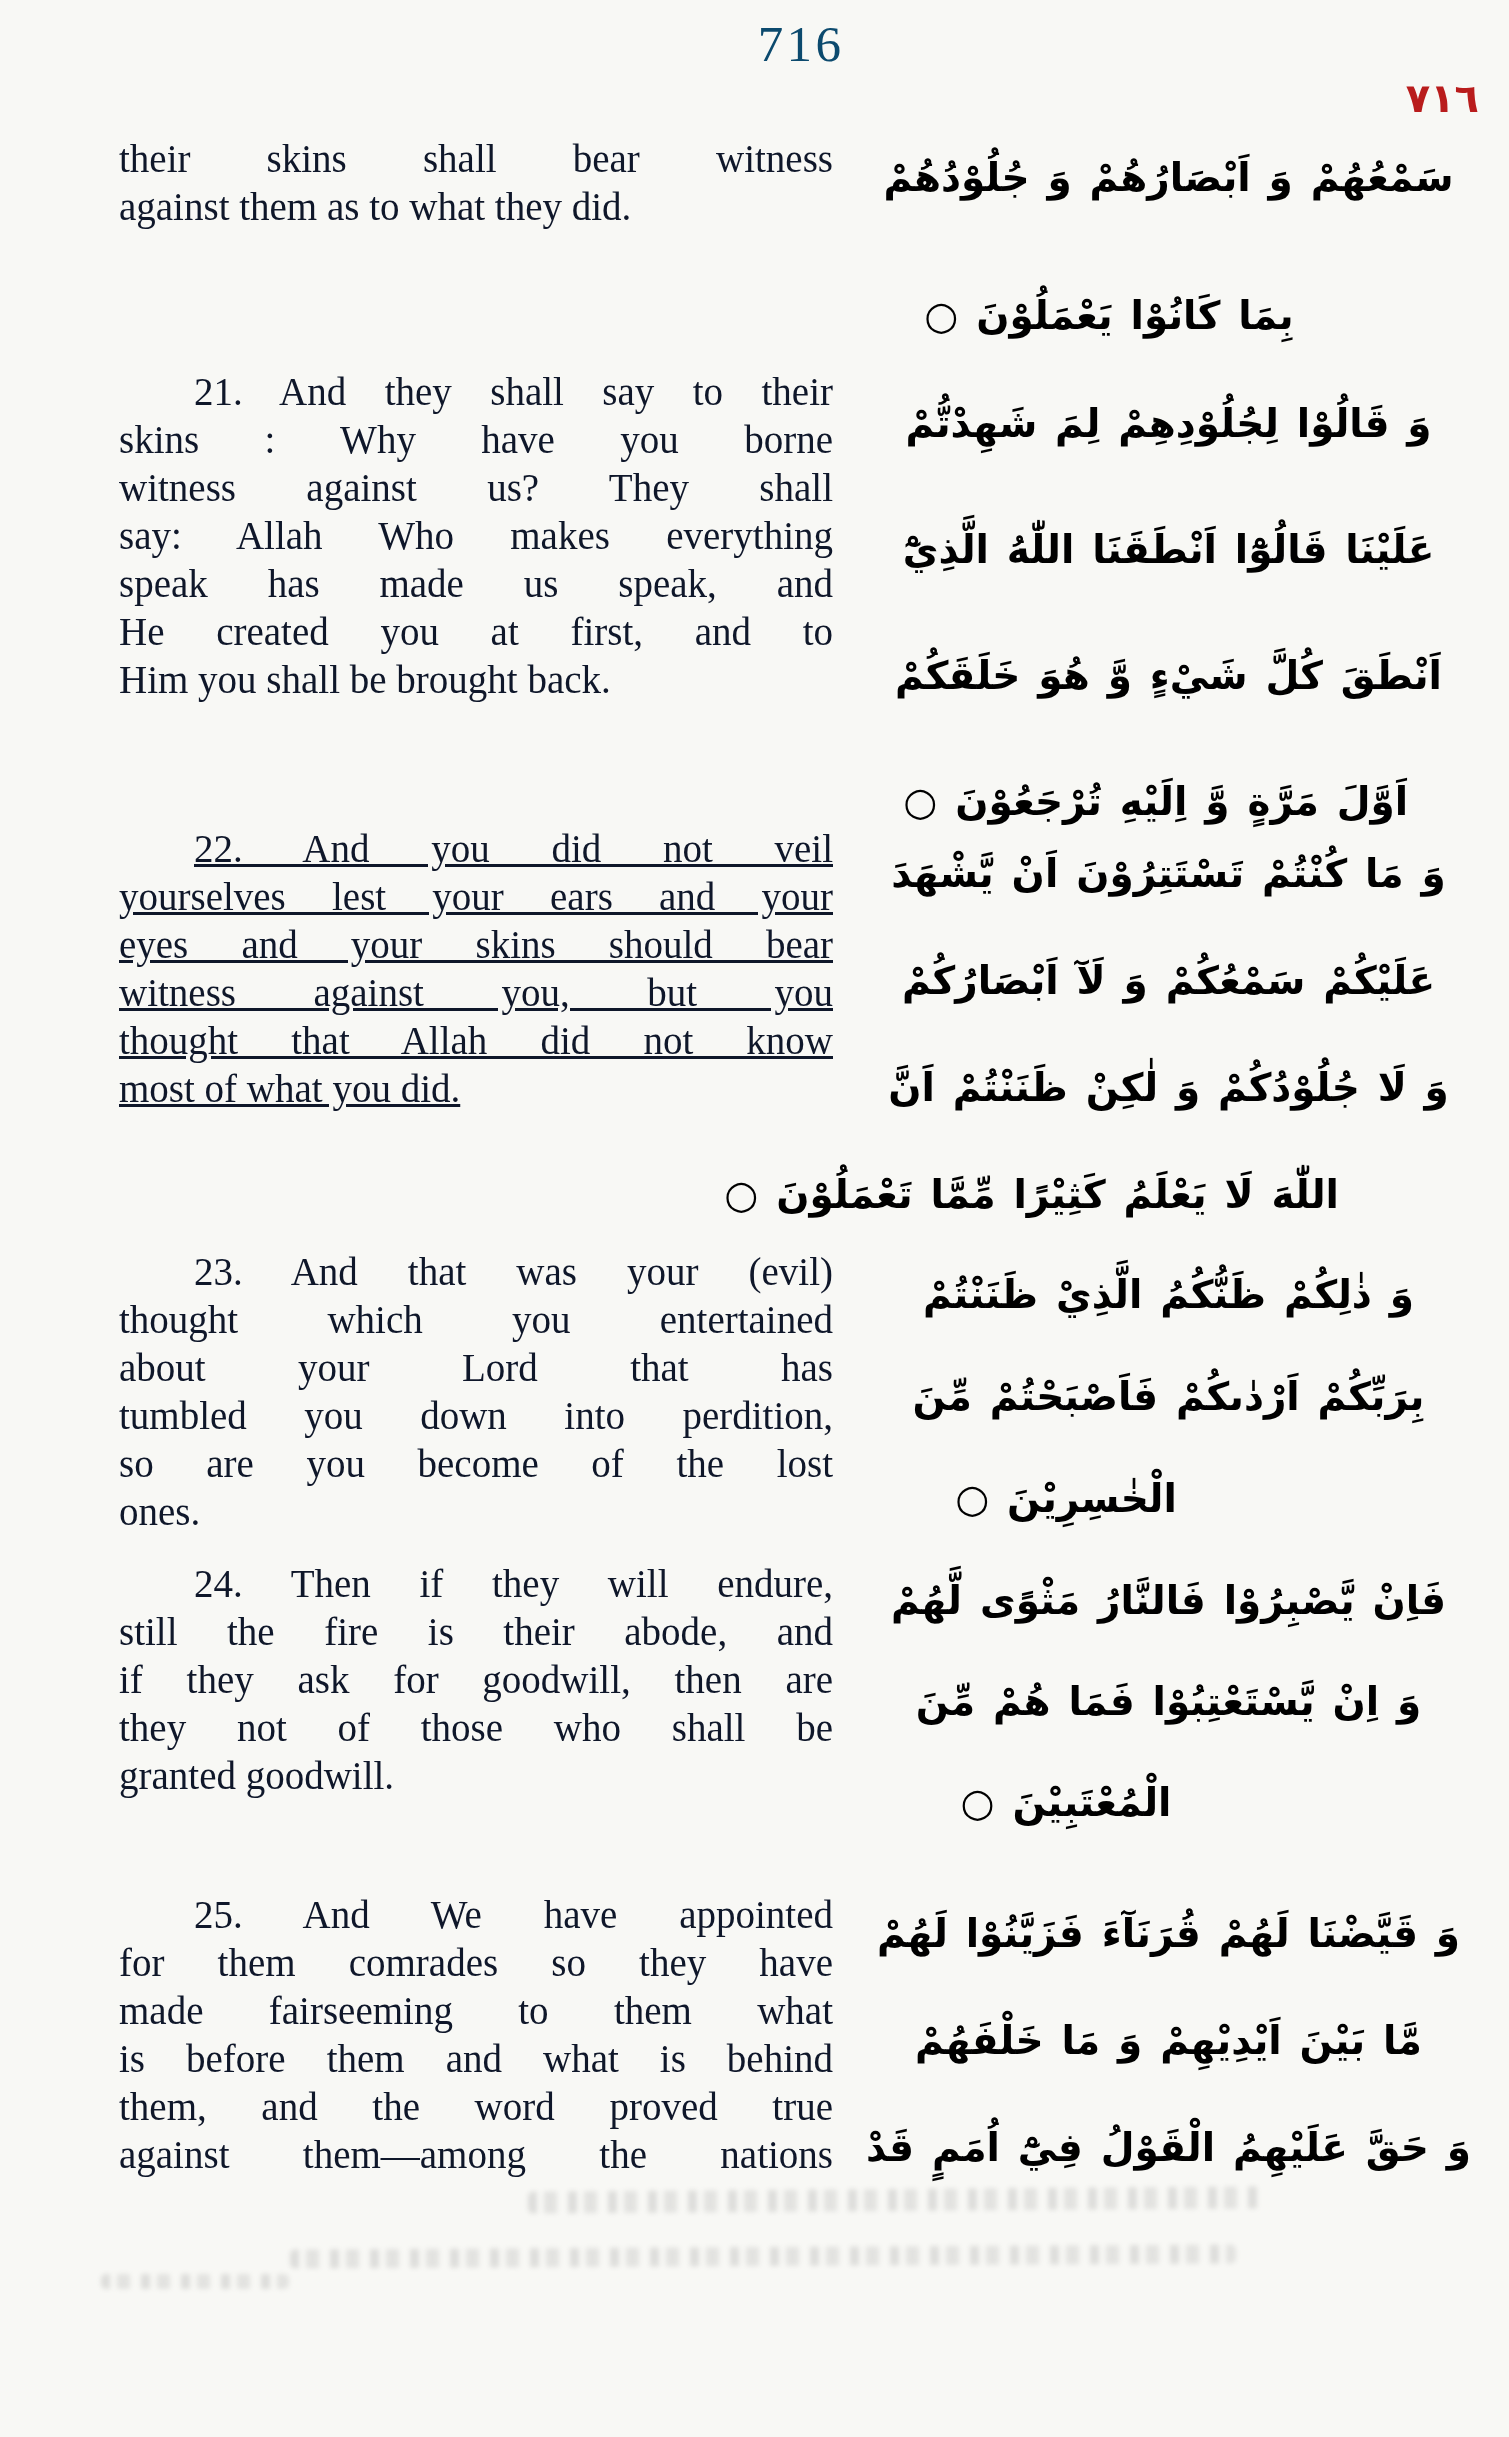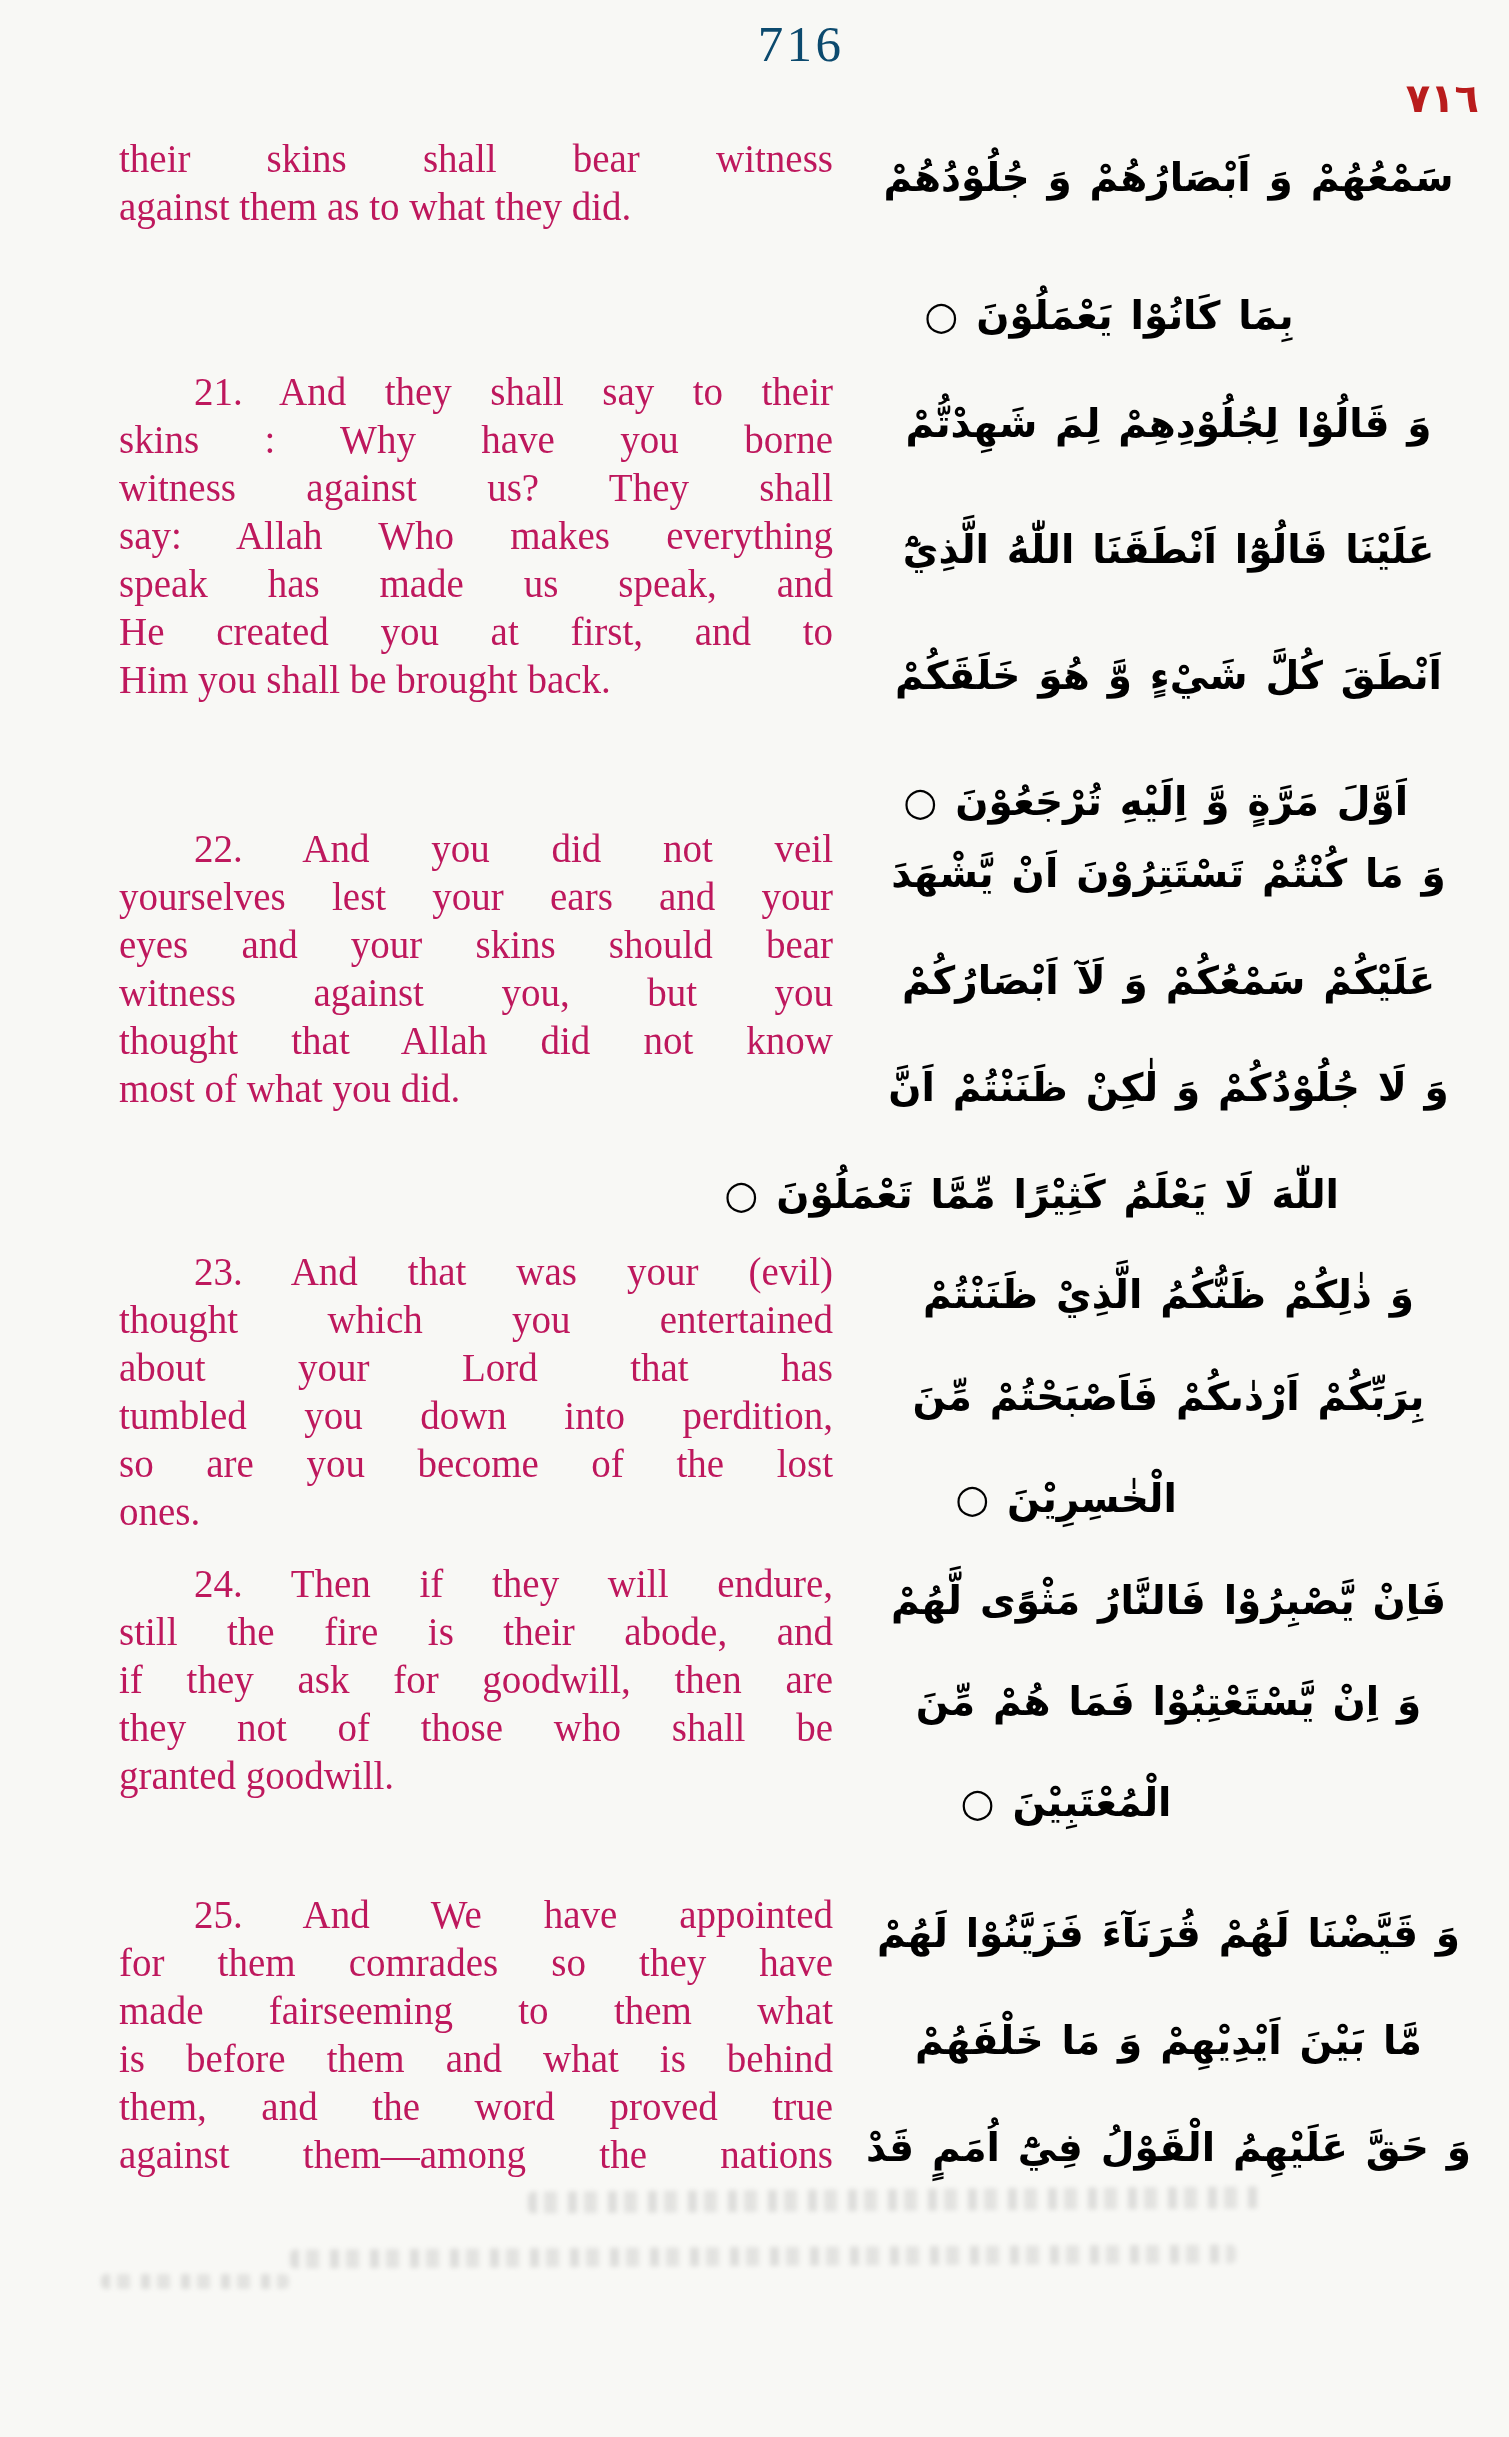--- a/index.html
+++ b/index.html
@@ -37,35 +37,35 @@
     font-size: 40px;
     color: #b91c1c;
   }
   
   .en-block {
     position: absolute;
     left: 119px;
     width: 714px;
     font-size: 39px;
     line-height: 48px;
-    color: #be185d;
+    color: #0f172a;
   }
   .en-line {
     text-align: justify;
     text-align-last: justify;
   }
   .en-line.last {
     text-align-last: left;
   }
   .en-line.first-indent {
     padding-left: 75px;
   }
   .en-s0 { top: 135px; }
   .en-s1 { top: 368px; }
-  .en-s2 { top: 825px; }
+  .en-s2 { top: 825px; text-decoration: underline; }
   .en-s3 { top: 1248px; }
   .en-s4 { top: 1560px; }
   .en-s5 { top: 1891px; }
   
   .ar-block {
     position: absolute;
     left: 853px;
     width: 631px;
     direction: rtl;
     font-family: "DejaVu Sans", sans-serif;

